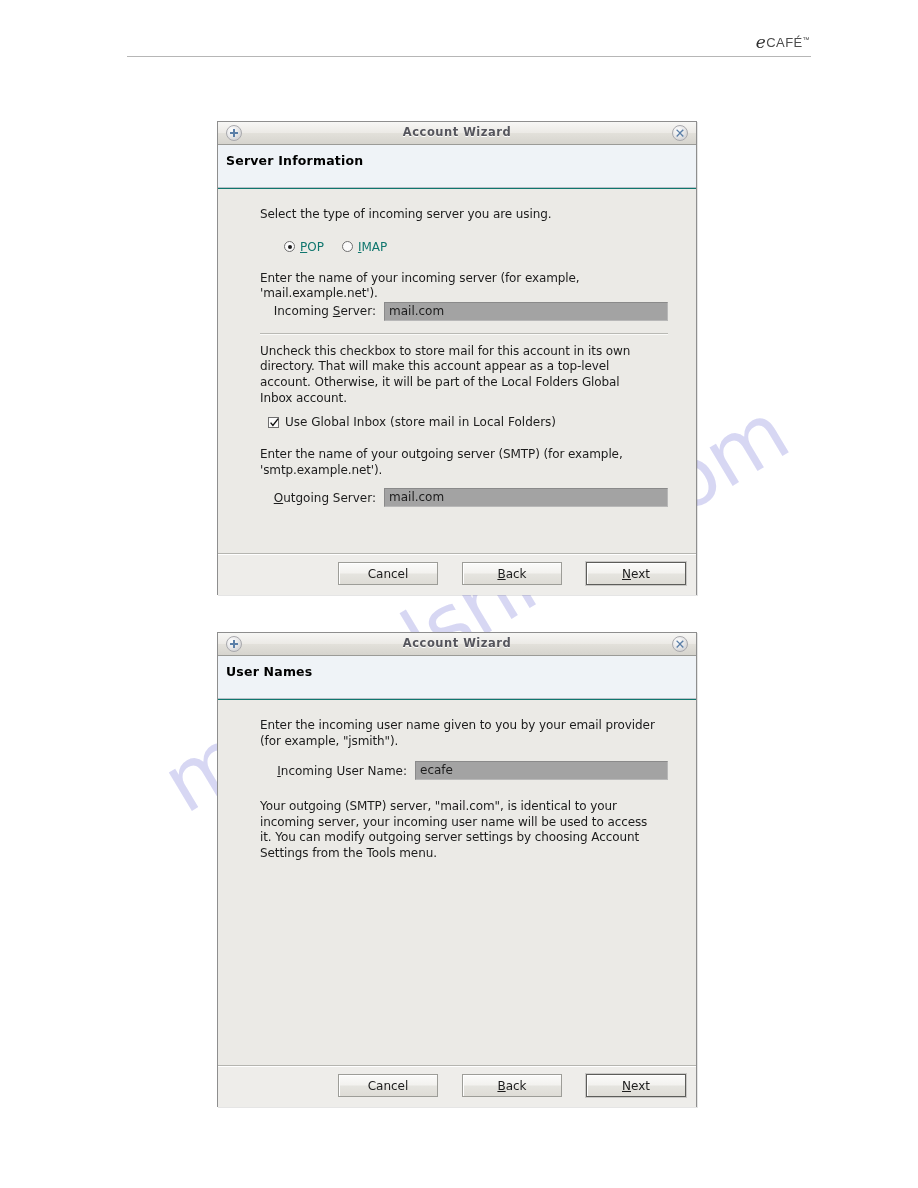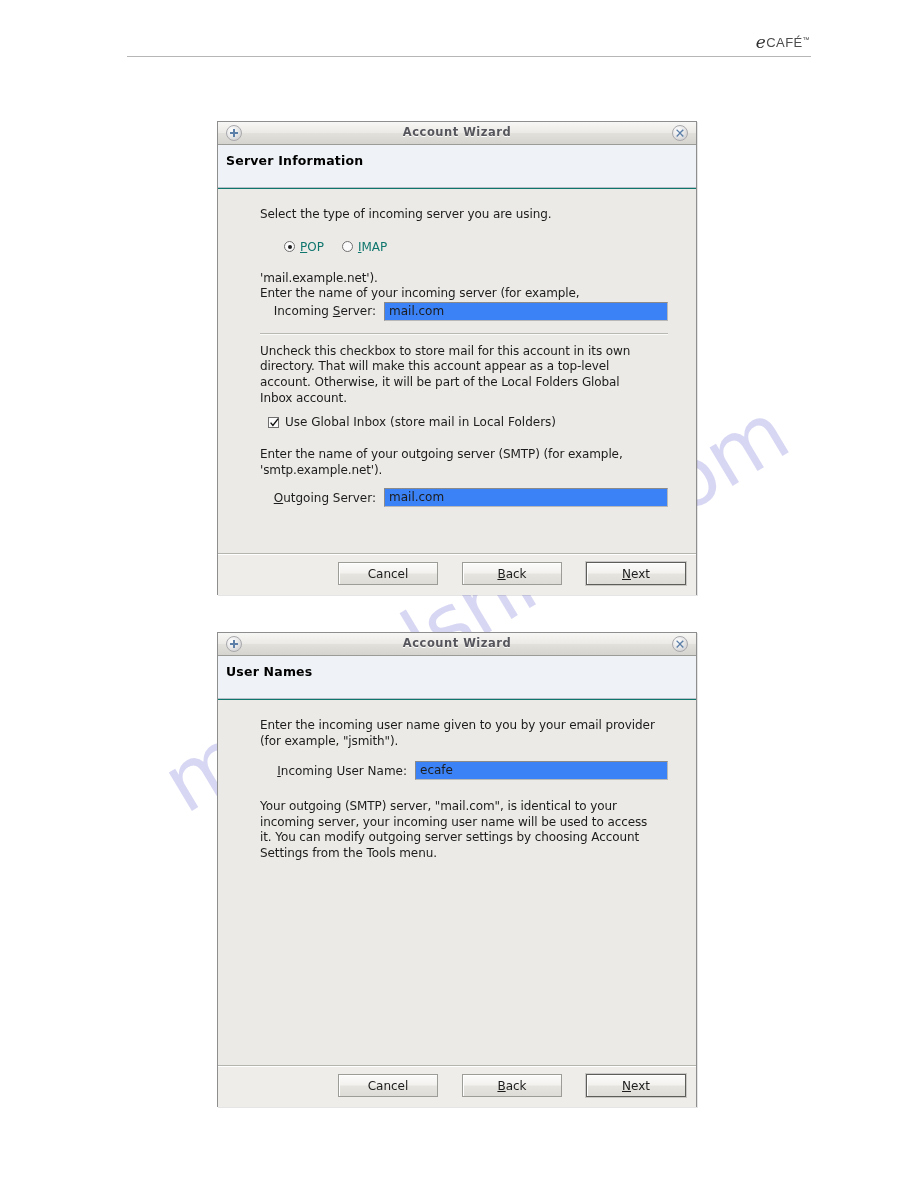--- a/index.html
+++ b/index.html
@@ -192,21 +192,21 @@
     font-family: "DejaVu Sans", sans-serif;
     font-size: 12px;
     color: #1c1c1c;
     text-align: right;
     padding-right: 8px;
     white-space: nowrap;
   }
   .field-input {
     flex: 1;
     height: 19px;
-    background: #3b82f6;
+    background: #a3a3a3;
     border: 1px solid #8a8a8a;
     border-right-color: #b8b8b8;
     border-bottom-color: #b8b8b8;
     box-sizing: border-box;
     font-family: "DejaVu Sans", sans-serif;
     font-size: 12px;
     color: #1c1c1c;
     padding: 0 4px;
     line-height: 17px;
     overflow: hidden;
@@ -318,22 +318,22 @@
           <span class="radio-dot on"></span>
           <span><u>P</u>OP</span>
         </div>
         <div class="radio-opt">
           <span class="radio-dot"></span>
           <span><u>I</u>MAP</span>
         </div>
       </div>
 
       <div class="para" style="margin-top:17px;">
+        <div>Enter the name of your incoming server (for example,</div>
         <div>'mail.example.net').</div>
-        <div>Enter the name of your incoming server (for example,</div>
       </div>
 
       <div class="field-row" style="margin-top:0;">
         <div class="field-label" style="width:116px;">Incoming <u>S</u>erver:</div>
         <div class="field-input">mail.com</div>
       </div>
 
       <div class="hr" style="margin-top:12px;"></div>
 
       <div class="para" style="margin-top:9px; width:372px;">Uncheck this checkbox to store mail for this account in its own directory. That will make this account appear as a top-level account. Otherwise, it will be part of the Local Folders Global Inbox account.</div>

